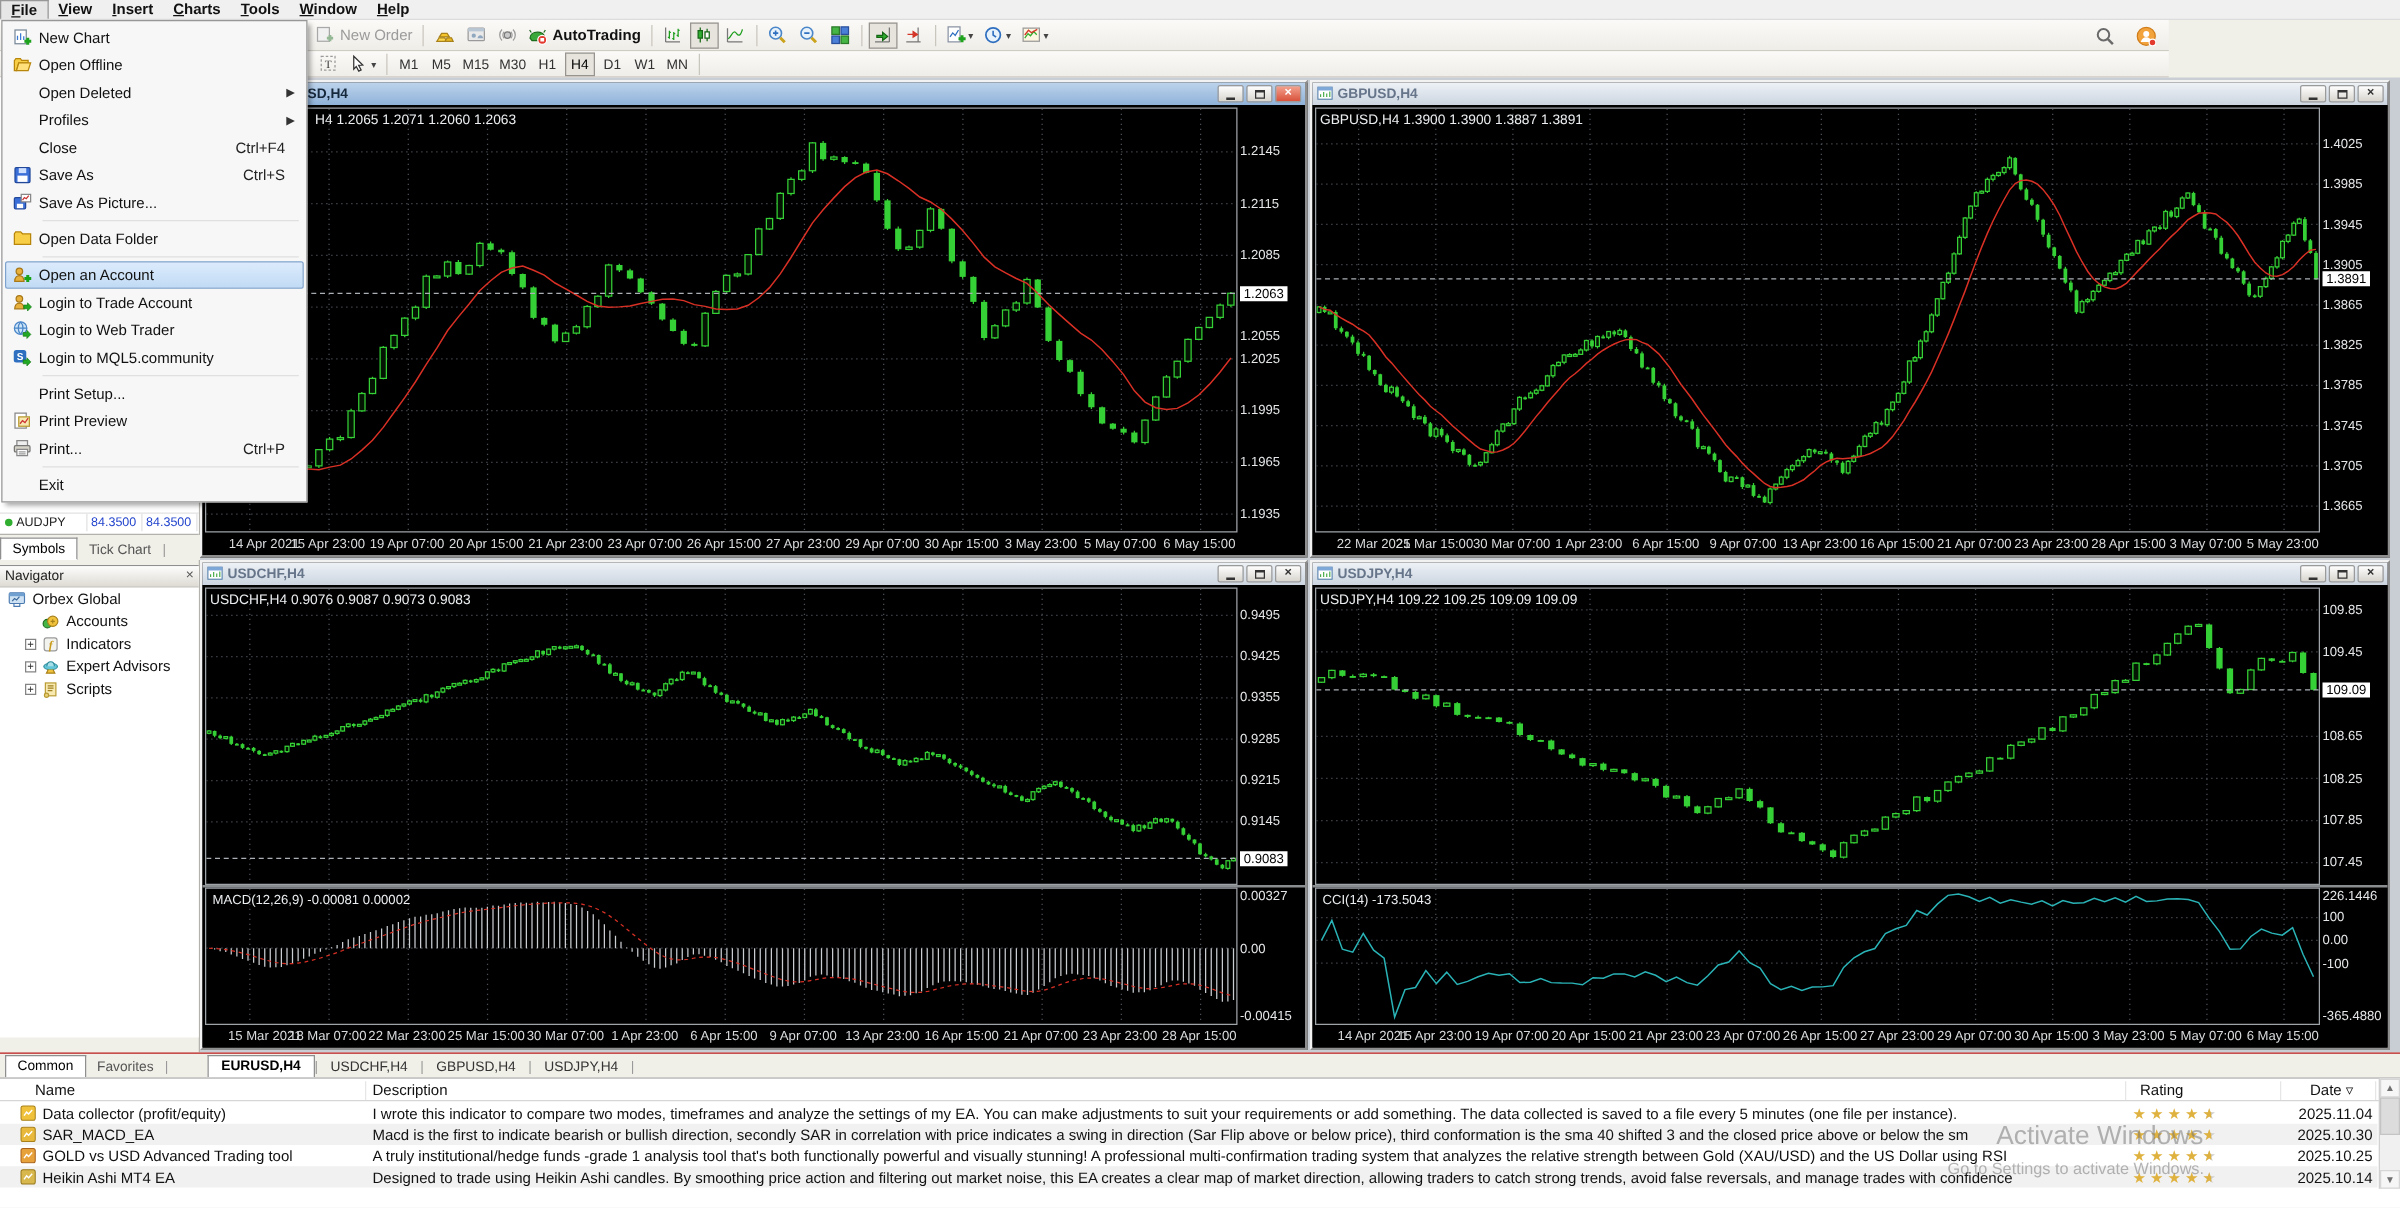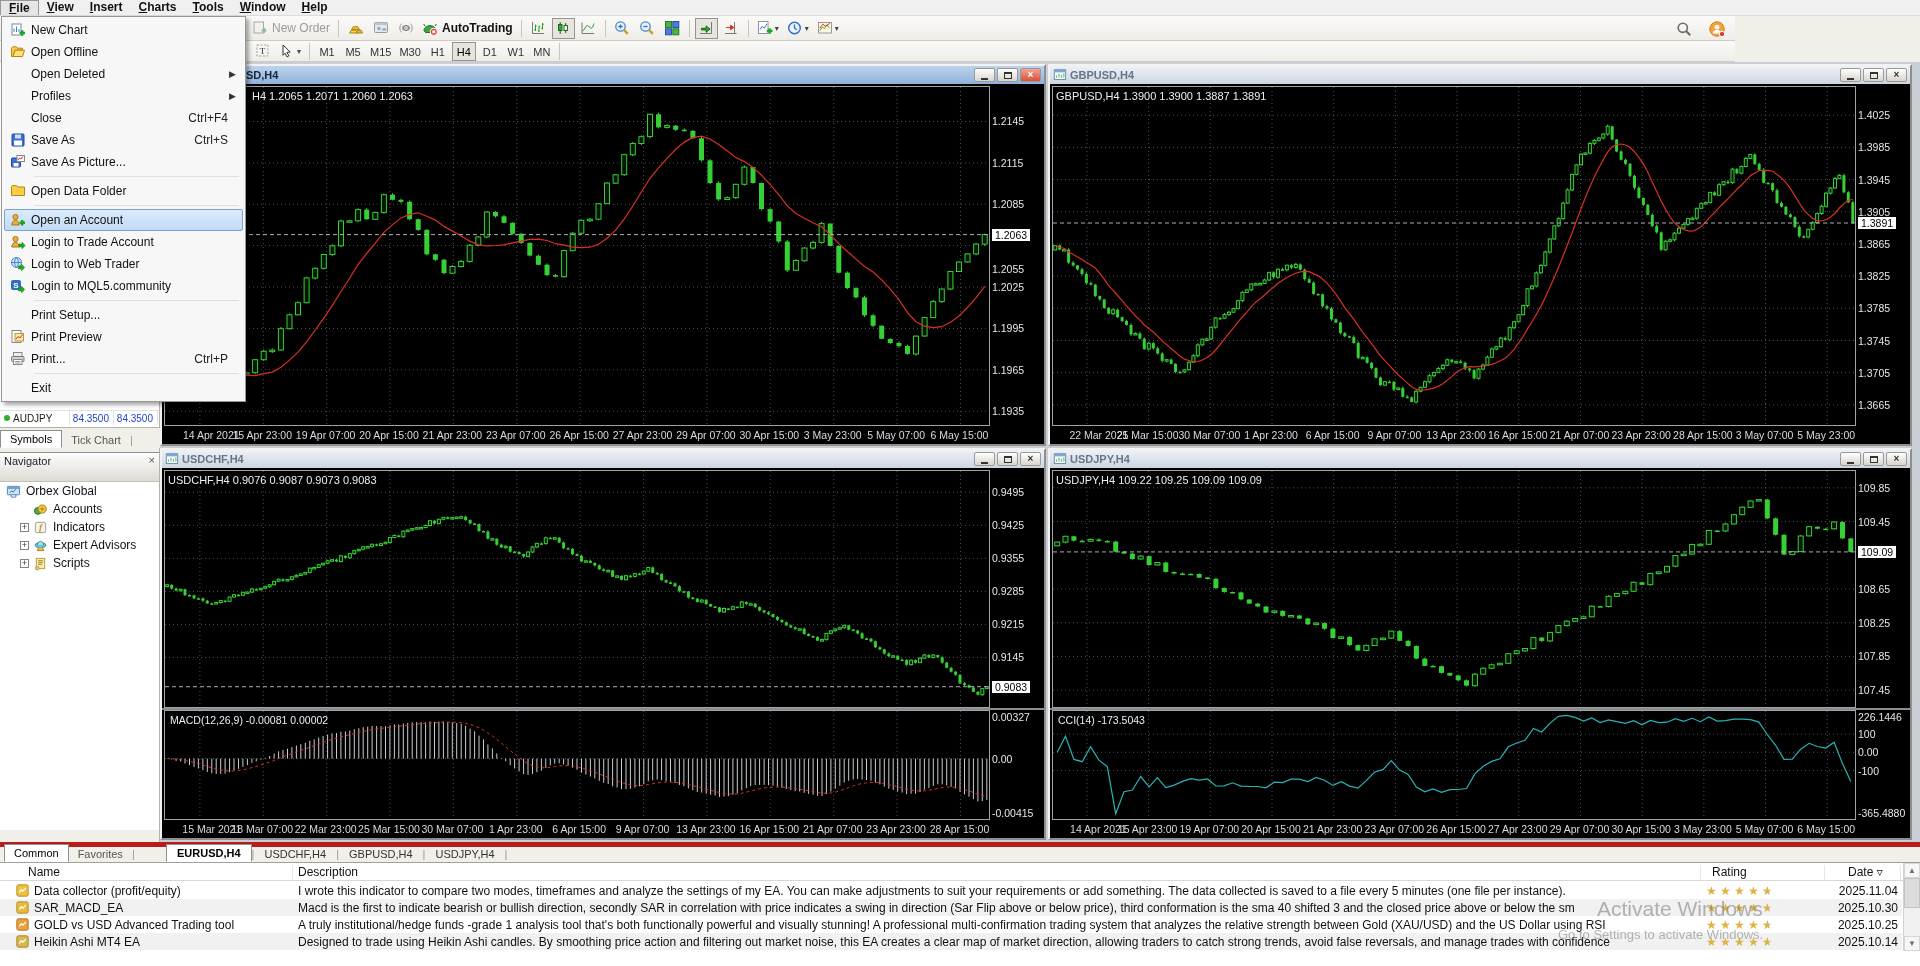--- a/index.html
+++ b/index.html
@@ -44,21 +44,21 @@
   .mwrow .dot { width:6px; height:6px; border-radius:50%; background:#2fae2f; }
   .mwrow .px { width:44px; color:#2244cc; text-align:right; padding-right:4px;
                border-right:1px solid #e2e2e2; height:100%; line-height:15px; }
   .ptabs { position:absolute; left:0; width:160px; height:20px; display:flex; align-items:flex-end;
            font-size:11px; background:#f0efe8; }
   .ptab { padding:2px 9px; color:#555; }
   .ptab.active { background:#fff; border:1px solid #8f8f8f; border-bottom:1px solid #fff; color:#000; }
   .ptab-sep { color:#999; padding-bottom:2px; }
   .navpanel { position:absolute; left:0; top:390px; width:159px; height:378px; background:#fff;
               border-top:1px solid #8f8f8f; }
-  .navtitle { height:29px; background:linear-gradient(#fdfdfd,#dedbd3); border-bottom:1px solid #c4c1b9;
+  .navtitle { height:17px; background:linear-gradient(#fdfdfd,#dedbd3); border-bottom:1px solid #c4c1b9;
               font-size:11px; color:#222; padding:2px 4px; position:relative; }
   .navtitle .x { position:absolute; right:4px; top:1px; color:#555; font-size:11px; }
   .navrow { display:flex; align-items:center; height:18px; font-size:12px; color:#111; position:relative; }
   .navrow .exp { width:9px; height:9px; border:1px solid #848484; font-size:9px; line-height:7px;
                  text-align:center; color:#333; margin-right:4px; background:#fff; }
   .navrow .nico { margin-right:5px; display:inline-flex; }
 
   
   .mdi { position:absolute; left:160px; top:62px; width:1760px; height:780px; background:#c9ced4; }
   .cwin { position:absolute; border:2px solid; border-color:#f2f2f2 #8e8e8e #8e8e8e #f2f2f2;
@@ -81,21 +81,21 @@
   .pscale { position:absolute; top:0; bottom:0; font-size:10.5px; color:#e4e6e8; }
   .plabel { position:absolute; transform:translateY(-50%); white-space:nowrap; }
   .ptag { position:absolute; transform:translateY(-50%); background:#fff; color:#000;
           padding:0 3px; font-size:10.5px; white-space:nowrap; }
   .taxis { position:absolute; font-size:10.5px; color:#d8dadc; }
   .tlabel { position:absolute; top:2px;  white-space:nowrap; transform:translateX(-50%); }
   .ohlc { position:absolute; font-size:11px; color:#eceff1; white-space:nowrap; }
 
   
   .tabsbar { position:absolute; left:0; top:842px; width:1920px; height:20px; background:#f0efe8;
-             border-top:5px solid #b91c1c; font-size:11px; display:flex; align-items:flex-end; }
+             border-top:1px solid #b91c1c; font-size:11px; display:flex; align-items:flex-end; }
   .ctab { padding:2px 10px; color:#333; }
   .ctab.active { background:#fff; border:1px solid #8f8f8f; border-bottom:1px solid #fff;
                  color:#000; font-weight:bold; }
   .ctab-sep { color:#999; padding-bottom:2px; }
 
   
   .toolbox { position:absolute; left:0; top:862px; width:1920px; height:125px; background:#fff;
              border-top:1px solid #a0a0a0; font-size:12px; }
   .tbx-close { position:absolute; left:4px; top:3px; color:#555; font-size:11px; font-weight:bold; }
   .tbx-head { position:absolute; left:0; top:0; width:1920px; height:18px; background:#fff;

